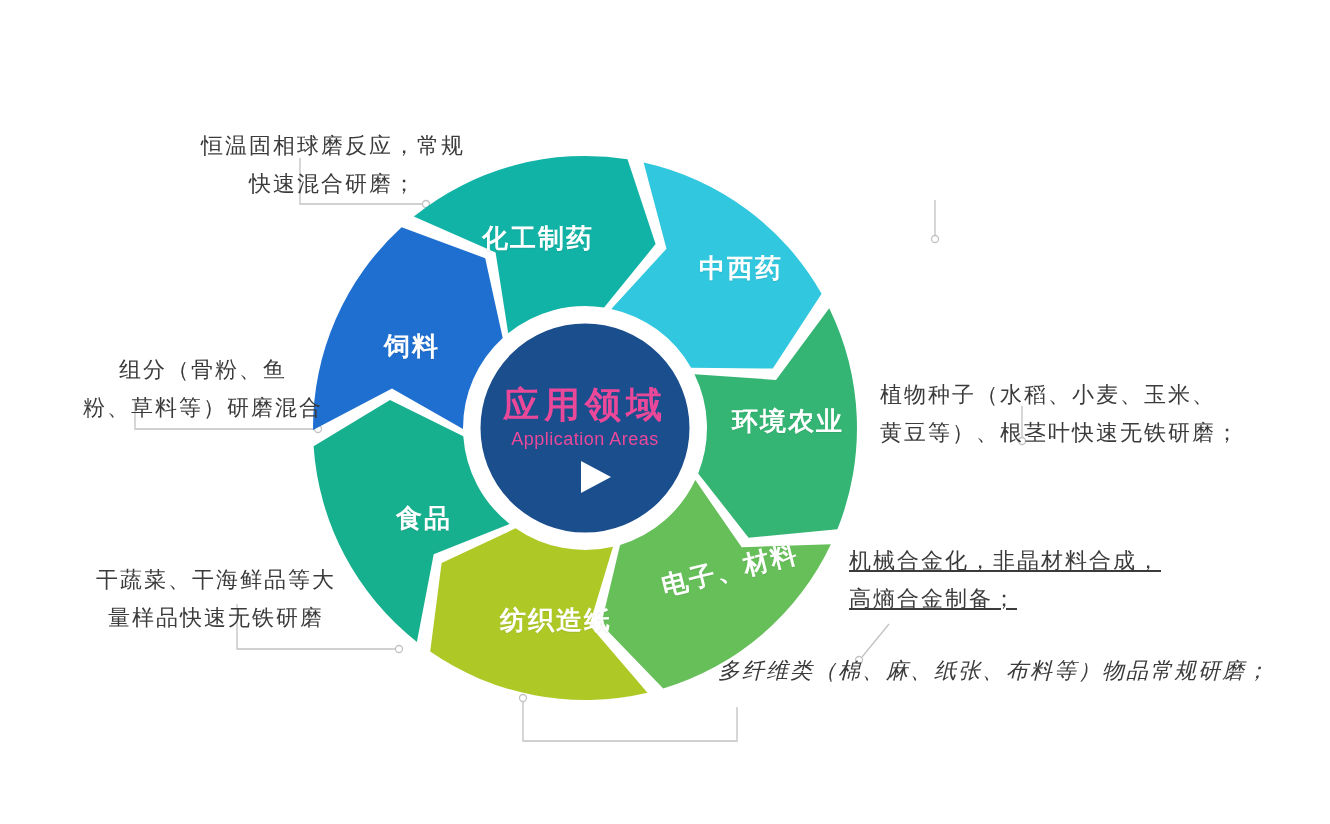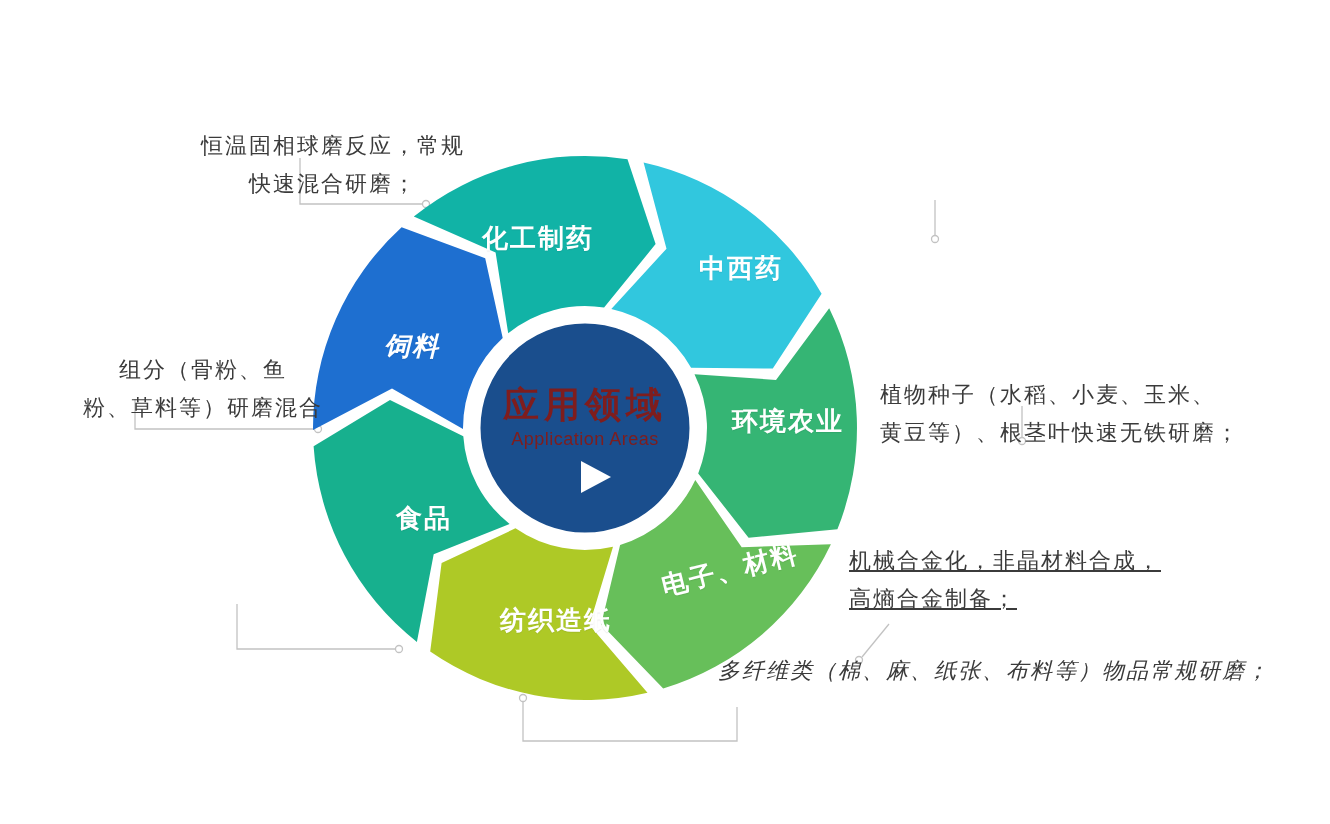--- a/index.html
+++ b/index.html
@@ -13,21 +13,21 @@
     color:#ffffff;font-weight:bold;font-size:26px;letter-spacing:2px;white-space:nowrap;
     text-shadow:0 1px 1px rgba(0,0,0,.08);
   }
   .note{
     position:absolute;color:#3b3b3b;font-size:22px;line-height:38px;letter-spacing:2px;
   }
   .note.center{text-align:center;margin-top:37px;}
   .note div{white-space:nowrap;}
   .center-label{
     position:absolute;left:585px;top:384px;transform:translateX(-50%);
-    text-align:center;color:#7f1d1d;white-space:nowrap;
+    text-align:center;color:#ec4899;white-space:nowrap;
   }
   .center-label .title{font-size:36px;font-weight:bold;letter-spacing:5px;line-height:42px;}
   .center-label .subtitle{font-size:18px;letter-spacing:0.5px;line-height:22px;margin-top:2px;}
 </style>
 </head>
 <body>
 
 <div class="stage">
 
   <svg width="1330" height="824" viewBox="0 0 1330 824">
@@ -65,21 +65,21 @@
     <div class="title">应用领域</div>
     <div class="subtitle">Application Areas</div>
   </div>
 
   <div class="seg-label" style="left:538px;top:238px;font-family:Liberation Mono, monospace;">化工制药</div>
   <div class="seg-label" style="left:706px;top:268px;margin-left:35px;">中西药</div>
   <div class="seg-label" style="left:788px;top:421px;">环境农业</div>
   <div class="seg-label" style="left:730px;top:570px;transform:translate(-50%,-50%) rotate(-14deg);">电子、材料</div>
   <div class="seg-label" style="left:556px;top:620px;">纺织造纸</div>
   <div class="seg-label" style="left:424px;top:518px;">食品</div>
-  <div class="seg-label" style="left:412px;top:346px;font-style:italic;">饲料</div>
+  <div class="seg-label" style="left:412px;top:346px;">饲料</div>
 
   <div class="note center" style="left:168px;top:90px;width:330px;">
     <div>恒温固相球磨反应，常规</div>
     <div>快速混合研磨；</div>
   </div>
 
 
   <div class="note" style="left:880px;top:328px;margin-top:48px;">
     <div>植物种子（水稻、小麦、玉米、</div>
     <div>黄豆等）、根茎叶快速无铁研磨；</div>
@@ -87,19 +87,23 @@
 
   <div class="note" style="left:849px;top:542px;text-decoration:underline;">
     <div>机械合金化，非晶材料合成，</div>
     <div>高熵合金制备；</div>
   </div>
 
   <div class="note" style="left:718px;top:652px;font-style:italic;">
     <div>多纤维类（棉、麻、纸张、布料等）物品常规研磨；</div>
   </div>
 
+  <div class="note center" style="left:60px;top:524px;width:312px;">
+    <div>干蔬菜、干海鲜品等大</div>
+    <div>量样品快速无铁研磨</div>
+  </div>
 
   <div class="note center" style="left:58px;top:314px;width:290px;">
     <div>组分（骨粉、鱼</div>
     <div>粉、草料等）研磨混合</div>
   </div>
 
 </div>
 
 </body></html>

